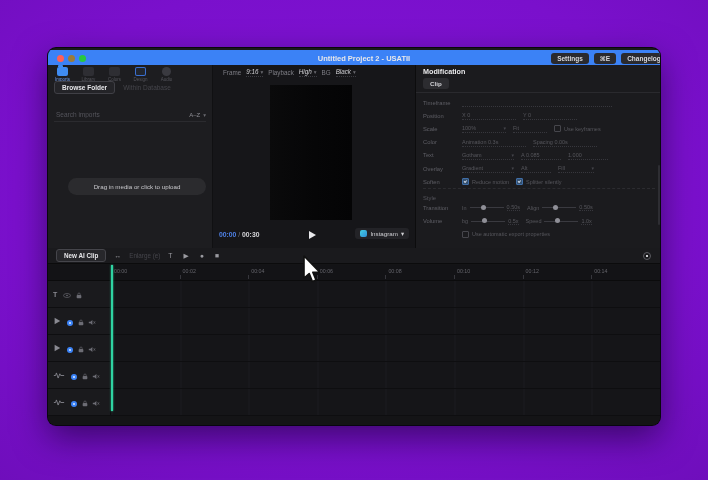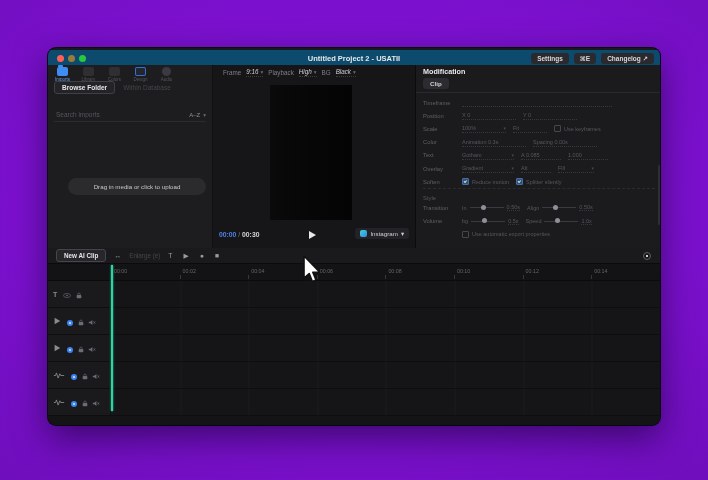--- a/index.html
+++ b/index.html
@@ -4,21 +4,21 @@
 <style>
   html,body{margin:0;padding:0;width:708px;height:480px;overflow:hidden;
     font-family:"Liberation Sans","DejaVu Sans",sans-serif;}
   body{background:radial-gradient(120% 120% at 50% 42%, #8114d8 0%, #7a10cc 40%, #6b0db6 72%, #53098f 100%);position:relative;}
 
   
   .window{position:absolute;left:48px;top:48px;width:612px;height:377px;background:#19191b;
     border-radius:8px;box-shadow:0 12px 34px rgba(10,0,30,.55), 0 0 0 1px #0a0a0b;overflow:hidden;}
 
   
-  .titlebar{position:absolute;left:0;top:2px;width:100%;height:17px;background:#0c4a6e;border-bottom:1px solid #040405;}
+  .titlebar{position:absolute;left:0;top:2px;width:100%;height:17px;background:#3b82f6;border-bottom:1px solid #040405;padding-left:20px;}
   .lights{position:absolute;left:9px;top:5px;display:flex;gap:4px;}
   .light{width:7px;height:7px;border-radius:50%;}
   .title{position:absolute;left:0;right:0;top:4px;text-align:center;font-size:7.5px;font-weight:bold;color:#e8e8ea;}
   .tb-right{position:absolute;right:6px;top:2.5px;display:flex;gap:5px;}
   .tb-btn{background:#2a2a2e;border-radius:3px;color:#d8d8dc;font-size:6.5px;font-weight:bold;padding:2px 6px;line-height:7px;}
 
   
   .left-panel{position:absolute;left:0;top:17px;width:164px;height:183px;background:#1d1d20;border-right:1px solid #101012;}
   .center-panel{position:absolute;left:165px;top:17px;width:202px;height:183px;background:#161619;}
   .right-panel{position:absolute;left:367px;top:17px;width:245px;height:183px;background:#1b1b1e;border-left:1px solid #0c0c0d;}

